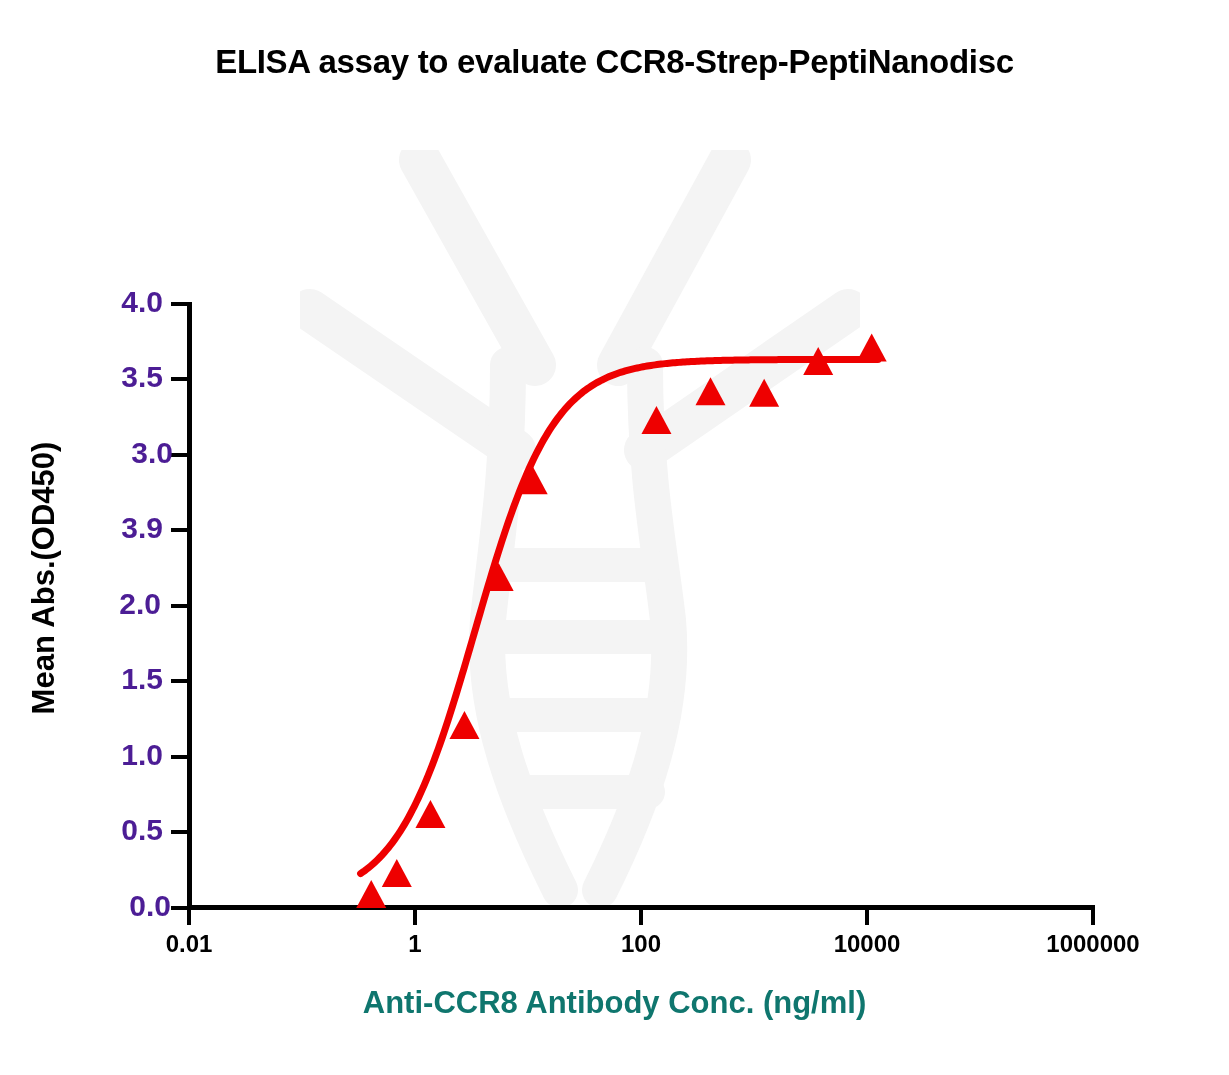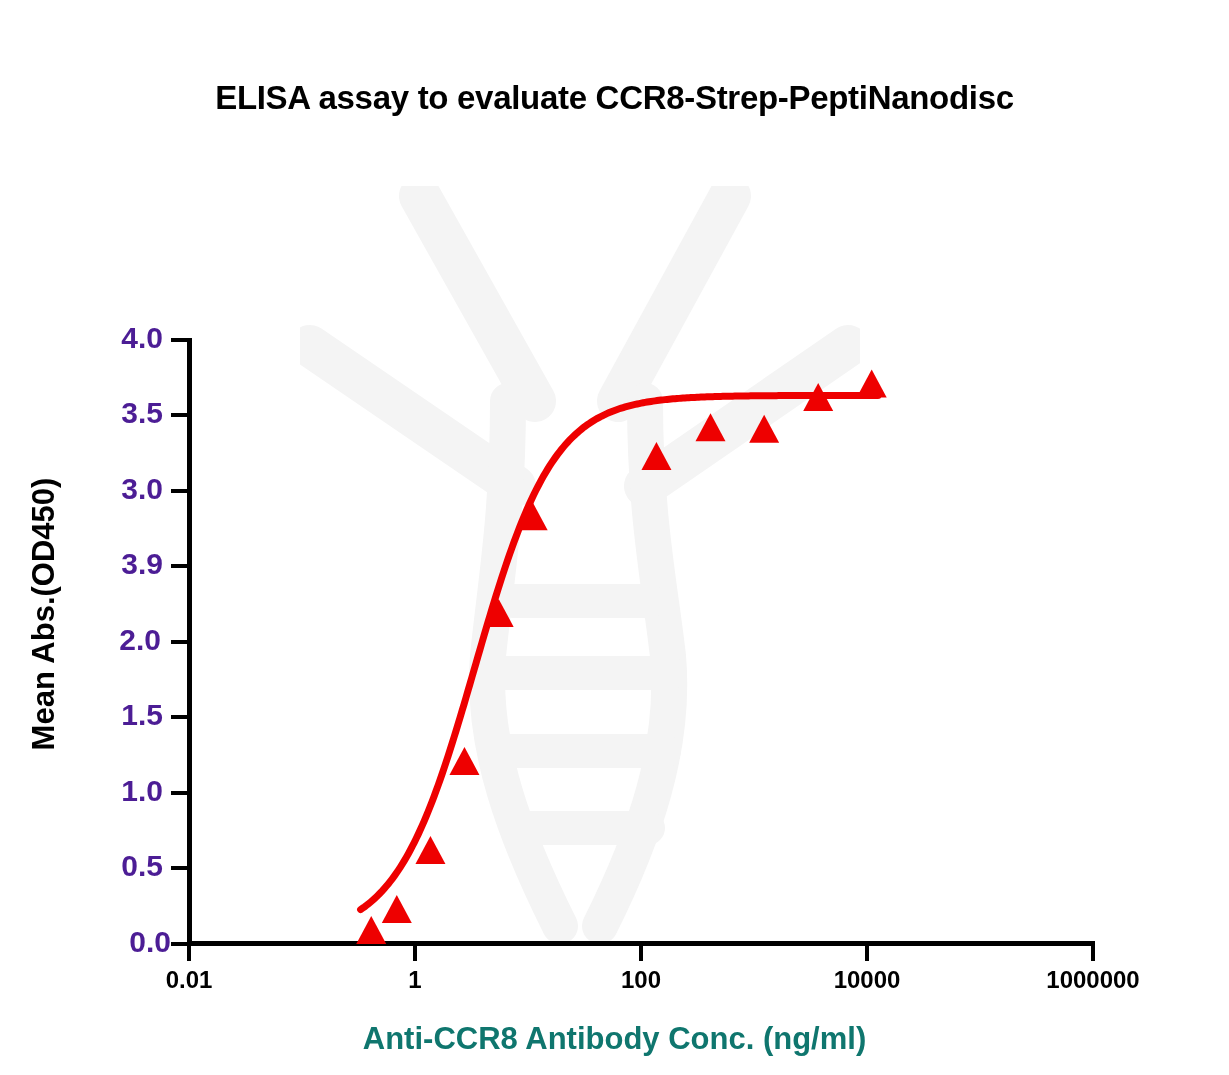--- a/index.html
+++ b/index.html
@@ -4,21 +4,21 @@
 <title>ELISA assay chart</title>
 <style>
   html,body{margin:0;padding:0;}
   body{
     width:1229px;height:1075px;
     background:#ffffff;
     font-family:"Liberation Sans", sans-serif;
     overflow:hidden;
     position:relative;
   }
-  #figure{position:absolute;inset:0;margin-top:36px;}
+  #figure{position:absolute;inset:0;}
 
   
   .title-block{
     position:absolute;left:0;top:44px;width:1229px;text-align:center;
   }
   .chart-title{
     font-size:33px;font-weight:bold;color:#000;letter-spacing:-0.3px;
     line-height:1.12;white-space:nowrap;
   }
   .chart-subtitle{
@@ -115,21 +115,21 @@
     <div class="ytick" style="top:377px"></div>
     <div class="ytick" style="top:302px"></div>
   </div>
   <div>
     <div class="ylabel" style="left:63px;top:889px">0.0</div>
     <div class="ylabel" style="left:55px;top:813px">0.5</div>
     <div class="ylabel" style="left:55px;top:738px">1.0</div>
     <div class="ylabel" style="left:55px;top:662px">1.5</div>
     <div class="ylabel" style="left:53px;top:587px">2.0</div>
     <div class="ylabel" style="left:55px;top:511px">3.9</div>
-    <div class="ylabel" style="left:55px;top:436px">3.0</div>
+    <div class="ylabel" style="left:65px;top:436px">3.0</div>
     <div class="ylabel" style="left:55px;top:360px">3.5</div>
     <div class="ylabel" style="left:55px;top:285px">4.0</div>
   </div>
 
   <div>
     <div class="xtick" style="left:187px"></div>
     <div class="xtick" style="left:413px"></div>
     <div class="xtick" style="left:639px"></div>
     <div class="xtick" style="left:865px"></div>
     <div class="xtick" style="left:1091px"></div>

